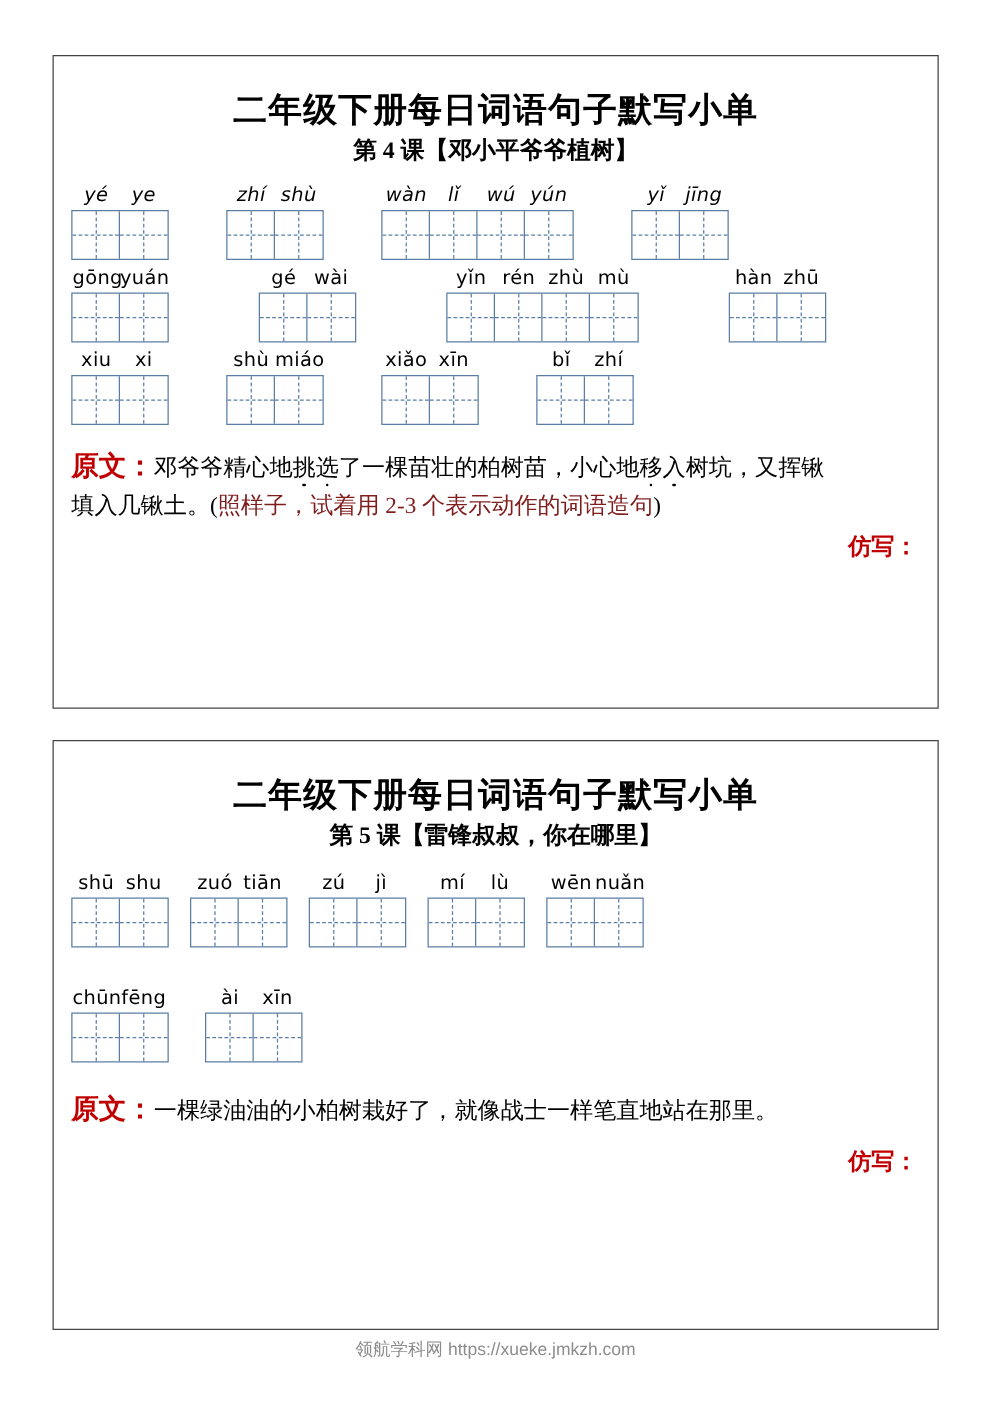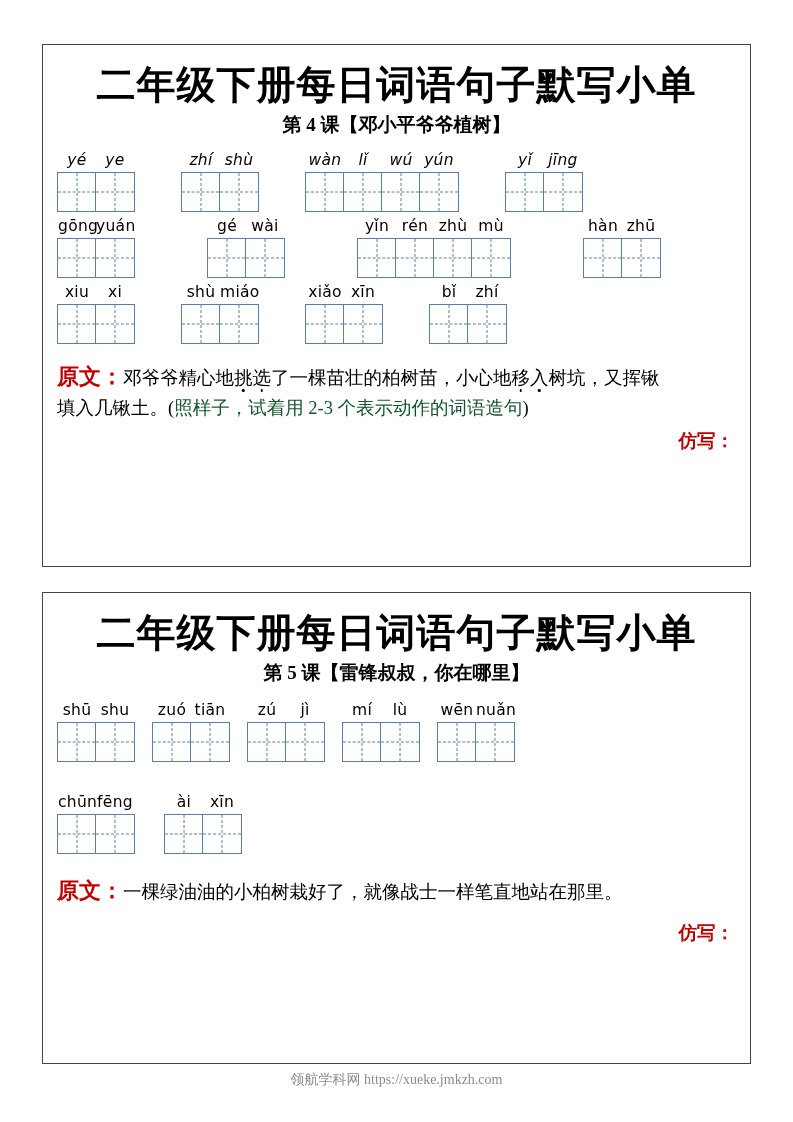--- a/index.html
+++ b/index.html
@@ -32,25 +32,25 @@
     box-sizing: border-box;
     background: #fff;
   }
   .sheet-1 { top: 44px; height: 523px; }
   .sheet-2 { top: 592px; height: 472px; }
 
   
   .title-main {
     text-align: center;
     font-family: Liberation Sans, sans-serif;
-    font-size: 39px;
+    font-size: 27px;
     font-weight: 700;
     letter-spacing: 1px;
     color: #000;
-    margin-top: 18px;
+    margin-top: 28px;
     line-height: 1.15;
   }
   .title-sub {
     text-align: center;
     font-family: "Liberation Serif", "DejaVu Serif", serif;
     font-size: 19px;
     font-weight: 700;
     color: #000;
     margin-top: 6px;
     line-height: 1.15;
@@ -134,21 +134,21 @@
     font-size: 18.5px;
     line-height: 30px;
     color: #000;
     white-space: nowrap;
   }
   .lbl-red {
     color: #c00000;
     font-weight: 700;
     font-size: 22px;
   }
-  .txt-green { color: #14532d; }
+  .txt-green { color: #7f1d1d; }
   .emph {
     position: relative;
     display: inline-block;
   }
   .emph::after {
     content: "";
     position: absolute;
     left: 50%;
     bottom: 1px;
     width: 2.5px;
@@ -192,21 +192,21 @@
   .rule-left  { flex: 0 0 305px; border-bottom: 1.6px solid #333; height: 20px; }
   .rule-right { flex: 1 1 auto;  border-bottom: 1.6px solid #333; height: 20px; }
 
   
   .footer {
     position: absolute;
     left: 0;
     top: 1071px;
     width: 793px;
     text-align: center;
-    font-family: Liberation Serif, serif;
+    font-family: Liberation Sans, sans-serif;
     font-size: 14px;
     color: #8c8c8c;
   }
 </style>
 </head>
 <body>
 
 <div class="page">
 
   <div class="sheet sheet-1">

